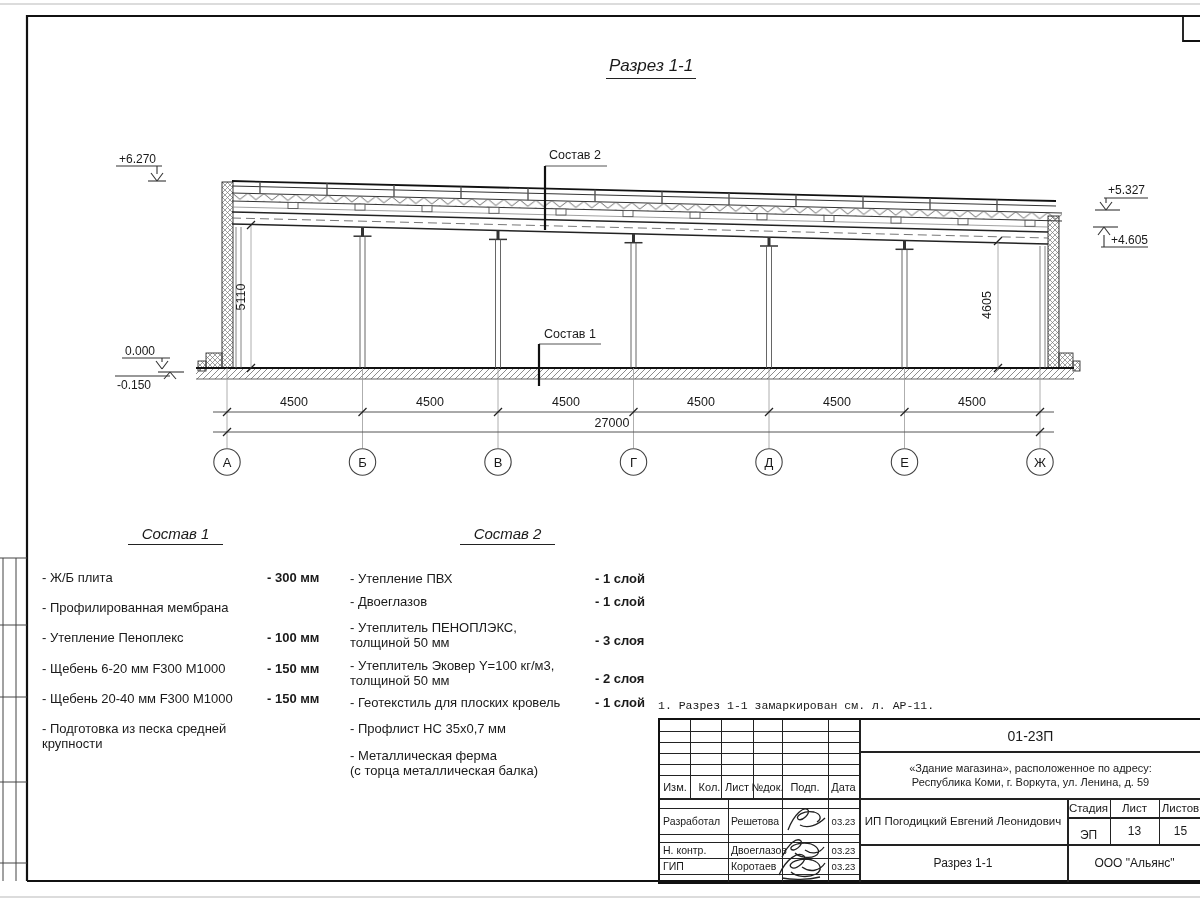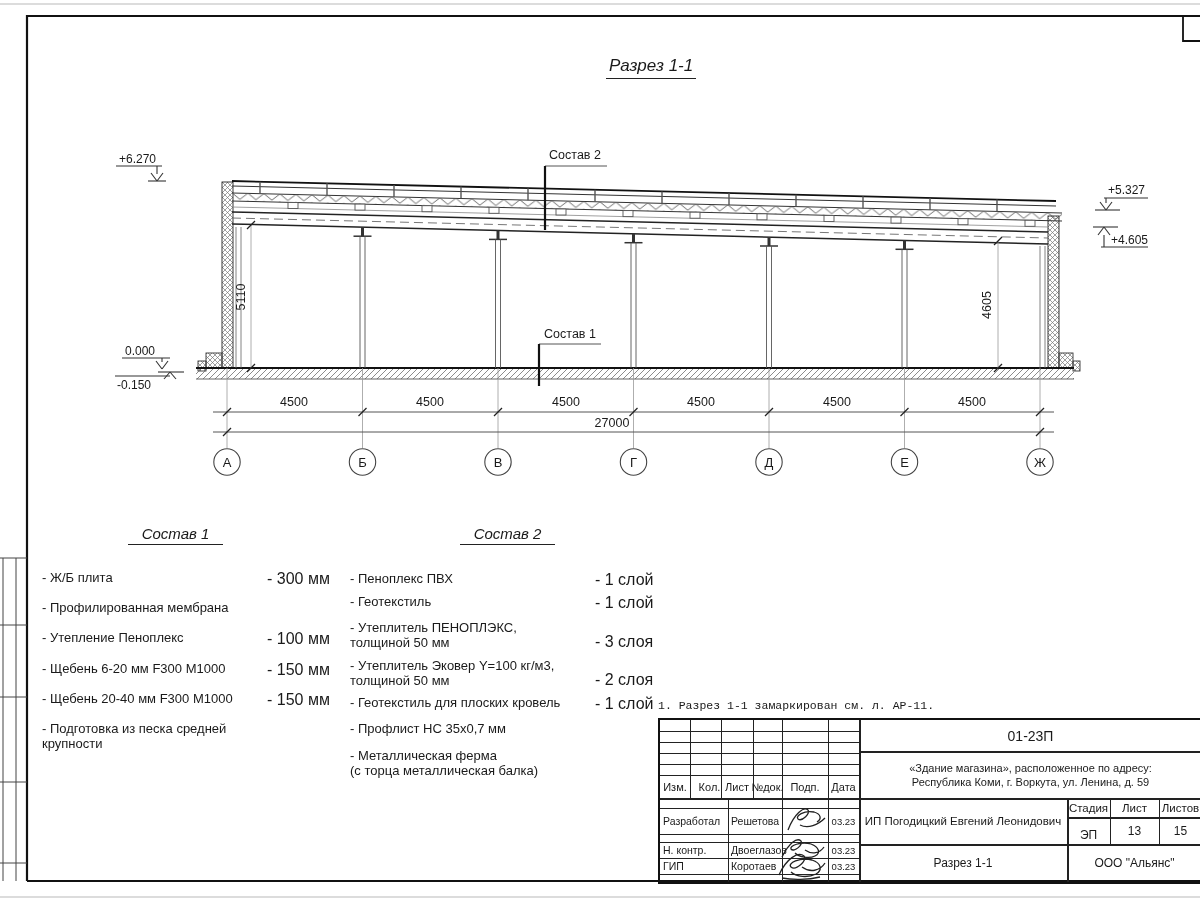--- a/index.html
+++ b/index.html
@@ -8,21 +8,21 @@
   .abs { position:absolute; }
   .preline { white-space:pre-line; }
   svg text { font-family:"Liberation Sans", sans-serif; fill:#1a1a1a; }
 
   
   .dwg-title { font-size:17px; font-style:italic; border-bottom:1.5px solid #222; padding:0 3px 2px 3px; display:inline-block; }
 
   
   .list-head { font-size:15px; font-style:italic; text-align:center; border-bottom:1.2px solid #222; padding-bottom:2px; }
   .li-name { font-size:13px; line-height:15px; }
-  .li-val  { font-size:16px; }
+  .li-val  { font-size:13px;font-weight:bold; }
 
   .note { font-size:11.5px;font-family:Liberation Mono, monospace; }
 
   
   #tb { left:658px; top:718px; width:542px; height:162px;
         border-top:2px solid #111; border-left:2px solid #111; border-bottom:2px solid #111; overflow:hidden; }
   .ln { position:absolute; background:#222; }
   .tbc { position:absolute; display:flex; align-items:center; justify-content:center; text-align:center; }
   .tb-small { font-size:10.5px; }
   .sig-svg { position:absolute; }
@@ -296,23 +296,23 @@
     <div class="abs li-name preline" style="left:42px; top:661px; width:220px">-  Щебень 6-20 мм F300 М1000</div>
     <div class="abs li-val" style="left:267px; top:661px">- 150 мм</div>
     <div class="abs li-name preline" style="left:42px; top:691px; width:220px">-  Щебень 20-40 мм F300 М1000</div>
     <div class="abs li-val" style="left:267px; top:691px">- 150 мм</div>
     <div class="abs li-name preline" style="left:42px; top:721px; width:230px">- Подготовка из песка средней
 крупности</div>
   </div>
 
   <div>
     <div class="abs list-head" style="left:460px; top:525px; width:95px">Состав 2</div>
-    <div class="abs li-name preline" style="left:350px; top:571px; width:245px">- Пеноплекс ПВХ</div>
+    <div class="abs li-name preline" style="left:350px; top:571px; width:245px">- Утепление ПВХ</div>
     <div class="abs li-val" style="left:595px; top:571px">- 1 слой</div>
-    <div class="abs li-name preline" style="left:350px; top:594px; width:245px">- Геотекстиль</div>
+    <div class="abs li-name preline" style="left:350px; top:594px; width:245px">- Двоеглазов</div>
     <div class="abs li-val" style="left:595px; top:594px">- 1 слой</div>
     <div class="abs li-name preline" style="left:350px; top:620px; width:245px">- Утеплитель ПЕНОПЛЭКС,
 толщиной 50 мм</div>
     <div class="abs li-val" style="left:595px; top:633px">- 3 слоя</div>
     <div class="abs li-name preline" style="left:350px; top:658px; width:245px">- Утеплитель Эковер Y=100 кг/м3,
 толщиной 50 мм</div>
     <div class="abs li-val" style="left:595px; top:671px">- 2 слоя</div>
     <div class="abs li-name preline" style="left:350px; top:695px; width:250px">- Геотекстиль для плоских кровель</div>
     <div class="abs li-val" style="left:595px; top:695px">- 1 слой</div>
     <div class="abs li-name preline" style="left:350px; top:721px; width:245px">- Профлист НС 35х0,7 мм</div>

